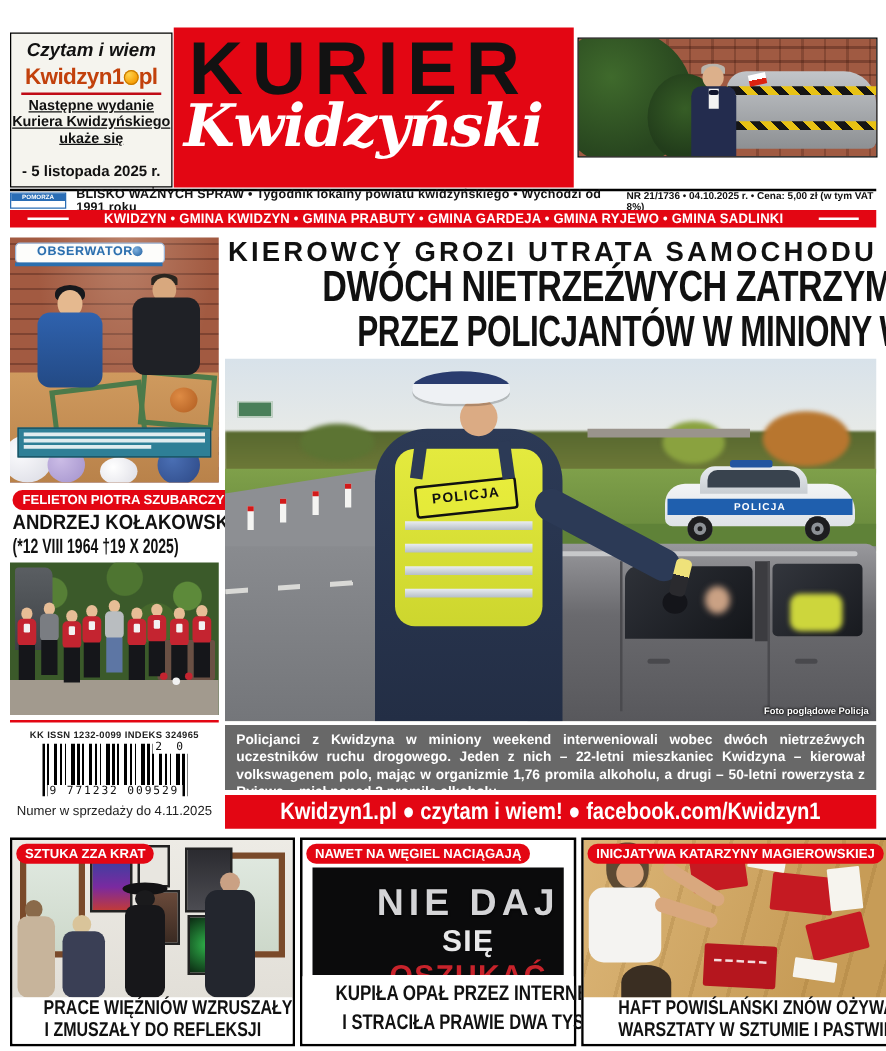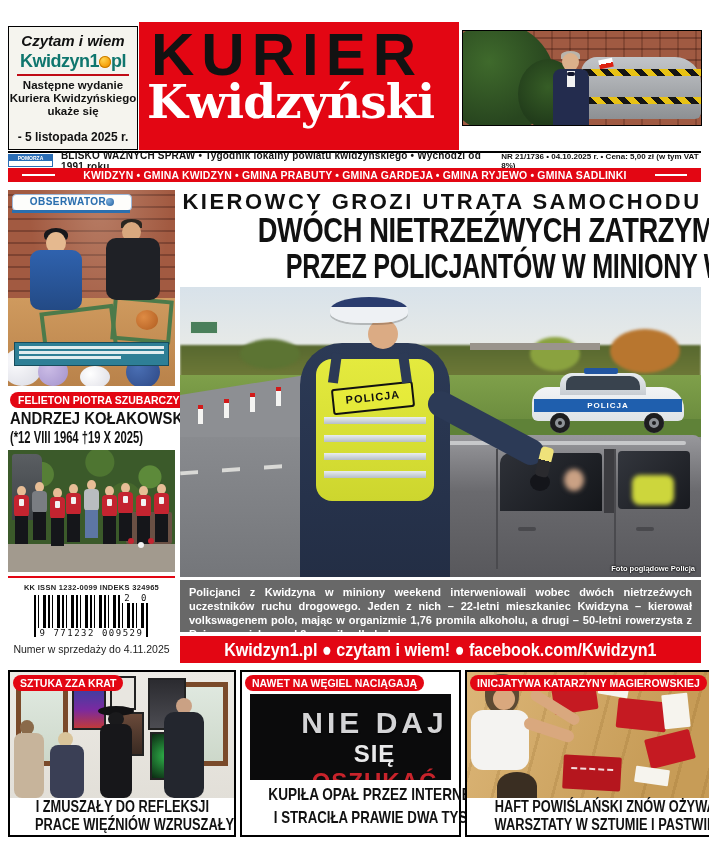--- a/index.html
+++ b/index.html
@@ -6,30 +6,30 @@
   .page{position:relative;width:709px;height:841px;background:#fff;overflow:hidden;
         font-family:"Liberation Sans",sans-serif;color:#111;}
   .ab{position:absolute;}
   .cx{display:inline-block;white-space:nowrap;transform-origin:center;}
   .s95{transform:scaleX(.95)} .s90{transform:scaleX(.90)} .s85{transform:scaleX(.85)}
   .s80{transform:scaleX(.80)} .s78{transform:scaleX(.78)} .s72{transform:scaleX(.72)} .s68{transform:scaleX(.68)}
 
   
   .promo{left:8px;top:26px;width:128px;height:122px;border:1px solid #000;background:#f5f4ee;text-align:center;}
   .promo-tag{margin-top:5px;font-style:italic;font-weight:700;font-size:15px;}
-  .promo-logo{margin-top:2px;font-weight:700;font-size:18px;color:#0f766e;letter-spacing:-.5px;}
+  .promo-logo{margin-top:2px;font-weight:700;font-size:18px;color:#c2410c;letter-spacing:-.5px;}
   .ball{display:inline-block;width:12px;height:12px;border-radius:50%;vertical-align:-1px;
         background:radial-gradient(circle at 35% 30%,#ffd34d,#f59a00 70%);box-shadow:inset 0 0 0 1px #c97b00;}
   .promo-rule{margin:2px auto 3px;width:112px;height:2px;background:#c00b16;}
-  .promo-lines{font-weight:700;font-size:11.5px;line-height:13px;}
+  .promo-lines{font-weight:700;font-size:11.5px;line-height:13px;text-decoration:underline;}
   .promo-date{margin-top:12px;font-weight:700;font-size:12px;}
 
   .masthead{left:139px;top:22px;width:320px;height:128px;background:#e30613;overflow:hidden;}
   .mast-top{margin:4px 0 0 12px;font-weight:900;font-size:60px;line-height:58px;letter-spacing:7px;color:#121212;}
-  .mast-sub{margin:-10px 0 0 8px;font-family:"DejaVu Serif",serif;font-weight:700;
+  .mast-sub{margin:-10px 0 0 8px;font-family:"DejaVu Serif",serif;font-style:italic;font-weight:700;
             font-size:47px;color:#fff;letter-spacing:-1px;}
 
   .tr-box{left:462px;top:10px;width:240px;height:138px;}
   .tr-photo{position:absolute;left:0;top:20px;width:238px;height:94px;border:1px solid #000;overflow:hidden;
             background:repeating-linear-gradient(0deg,#a05a42 0 9px,#7c4230 9px 11px);}
   .tr-joints{position:absolute;inset:0;background:repeating-linear-gradient(90deg,transparent 0 16px,rgba(40,10,0,.22) 16px 18px);}
   .bush{position:absolute;left:-18px;top:-8px;width:110px;height:110px;border-radius:45% 55% 50% 50%;
         background:radial-gradient(circle at 40% 35%,#3f6a2c,#28461f 65%);}
   .bush2{position:absolute;left:55px;top:28px;width:60px;height:70px;border-radius:50%;
         background:radial-gradient(circle at 50% 40%,#365d26,#223d1b 70%);}
@@ -464,22 +464,22 @@
         <div class="gh" style="left:14px;top:6px;width:16px;height:14px;background:#1a1a1c"></div>
         <div style="position:absolute;left:6px;top:18px;width:32px;height:74px;border-radius:8px;background:#17171a"></div>
       </div>
       <div class="gp" style="left:150px;width:48px;height:100px">
         <div class="gh" style="left:16px;top:0;width:16px;height:16px;background:#caa184"></div>
         <div style="position:absolute;left:4px;top:14px;width:40px;height:86px;border-radius:10px;background:#23262e"></div>
       </div>
     </div>
     <div class="blabel">SZTUKA ZZA KRAT</div>
     <div class="bhead">
+      <div><span class="cx s80">PRACE WIĘŹNIÓW WZRUSZAŁY</span></div>
       <div><span class="cx s80">I ZMUSZAŁY DO REFLEKSJI</span></div>
-      <div><span class="cx s80">PRACE WIĘŹNIÓW WZRUSZAŁY</span></div>
     </div>
   </div>
 
   <div class="ab bbox" style="left:240px;width:221px">
     <div class="poster">
       <div class="po1">NIE DAJ</div>
       <div class="po2"><span>SIĘ </span><b>OSZUKAĆ</b></div>
     </div>
     <div class="blabel">NAWET NA WĘGIEL NACIĄGAJĄ</div>
     <div class="bhead bhead2">

